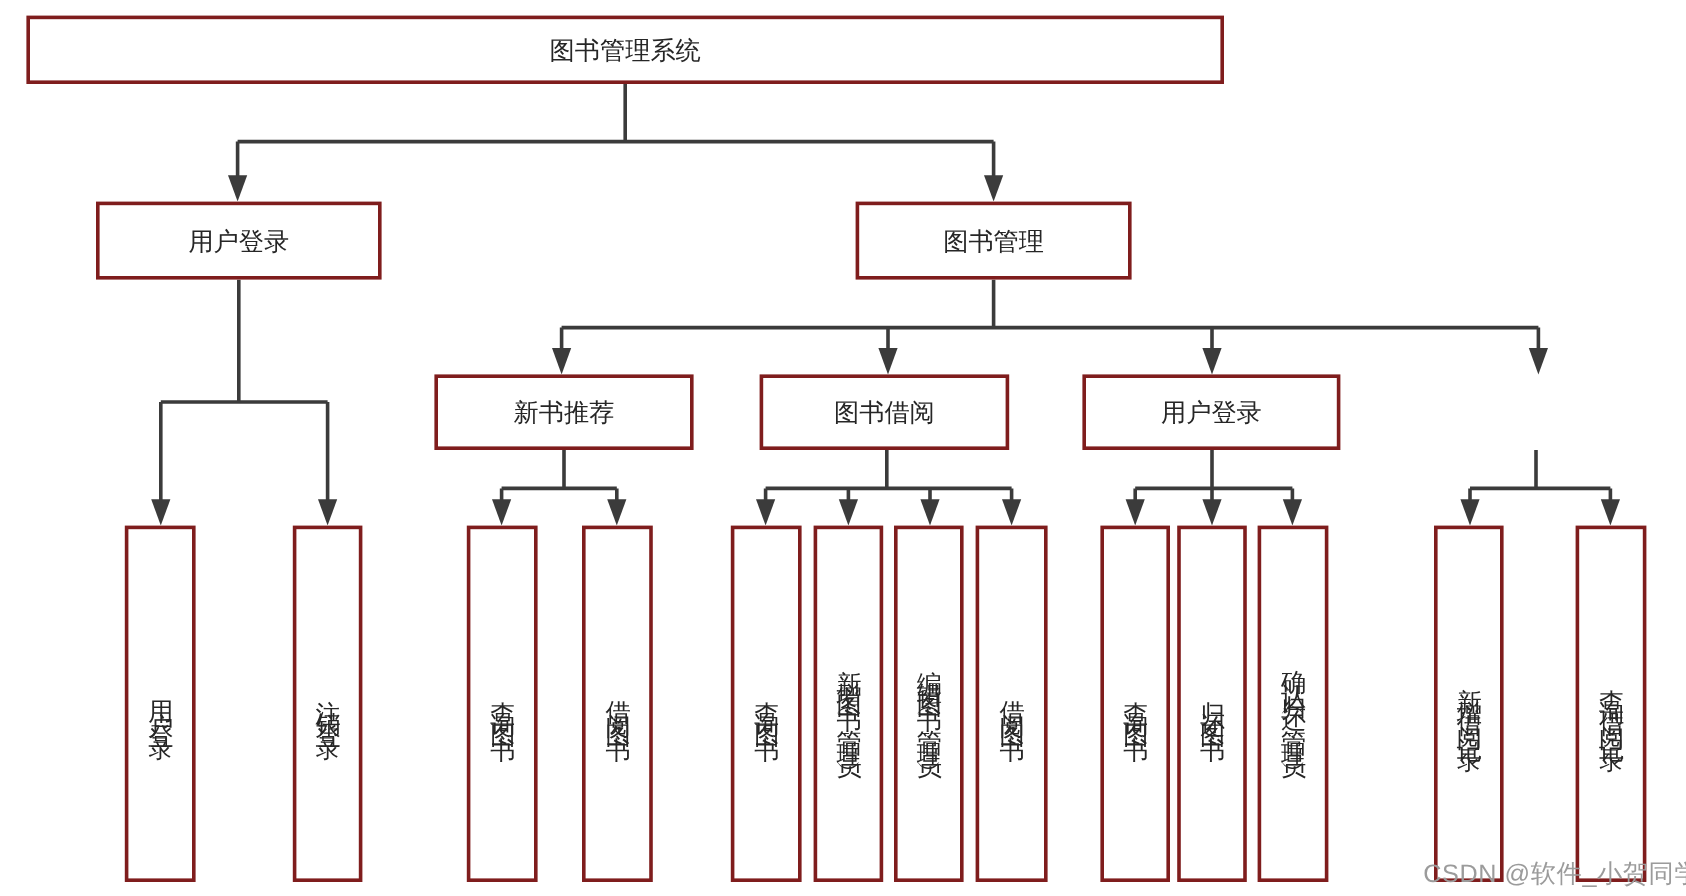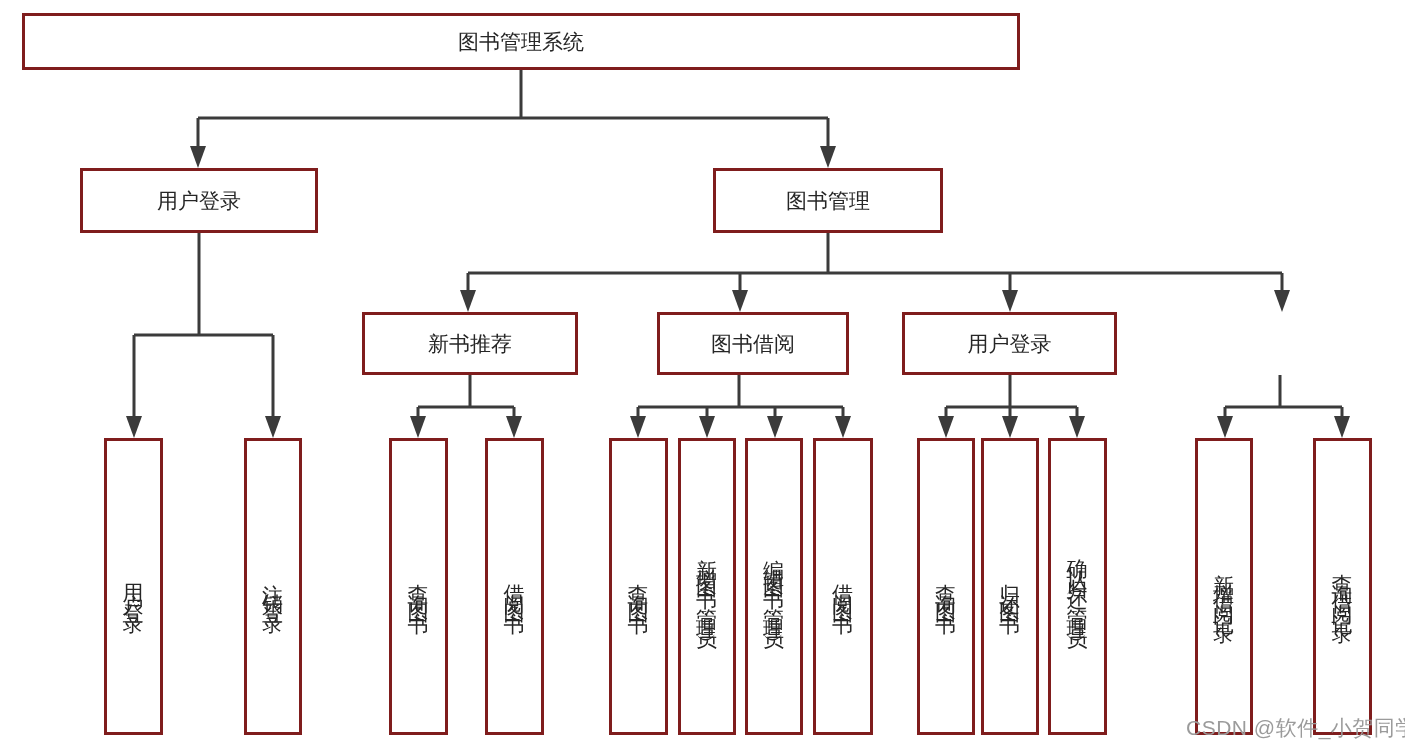--- a/index.html
+++ b/index.html
@@ -101,21 +101,21 @@
   <div class="node" style="left:80px;top:168px;width:238px;height:65px">
     <span class="lbl">用户登录</span>
   </div>
   <div class="node" style="left:713px;top:168px;width:230px;height:65px">
     <span class="lbl">图书管理</span>
   </div>
 
   <div class="node" style="left:362px;top:312px;width:216px;height:63px">
     <span class="lbl">新书推荐</span>
   </div>
-  <div class="node" style="left:657px;top:312px;width:192px;height:63px">
+  <div class="node" style="left:633px;top:312px;width:208px;height:63px">
     <span class="lbl">图书借阅</span>
   </div>
   <div class="node" style="left:902px;top:312px;width:215px;height:63px">
     <span class="lbl">用户登录</span>
   </div>
 
   <div class="node vert" style="left:104px;top:438px;width:59px;height:297px">
     <span class="lbl">用户登录</span>
   </div>
   <div class="node vert" style="left:244px;top:438px;width:58px;height:297px">

